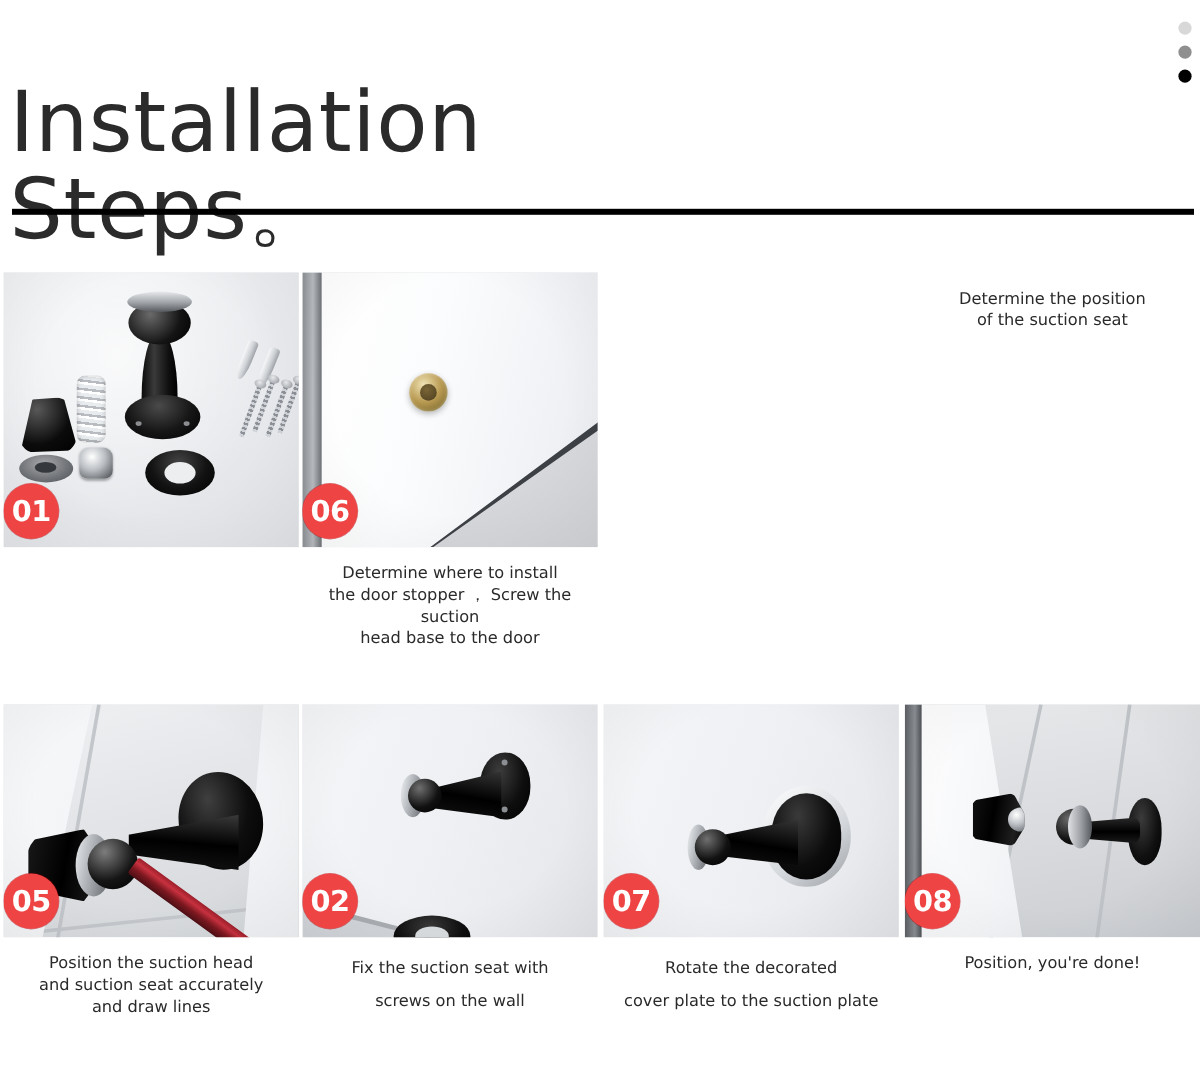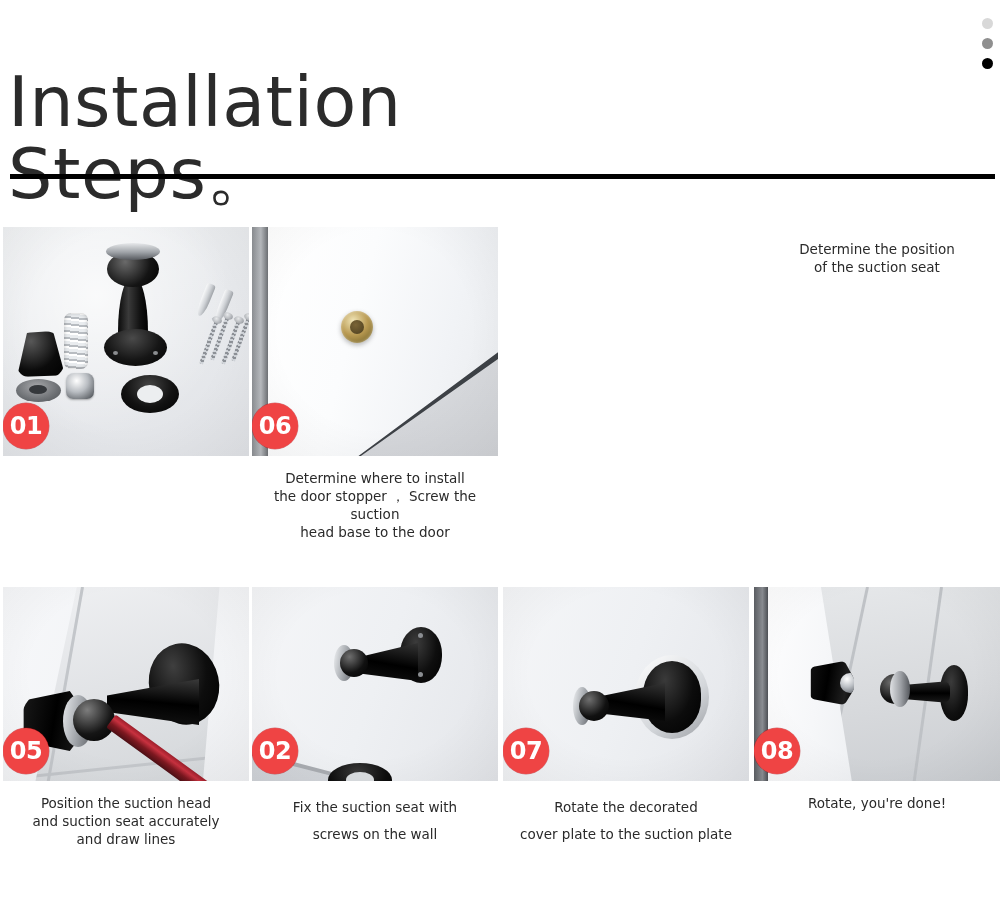--- a/index.html
+++ b/index.html
@@ -539,16 +539,16 @@
         </div>
         <div class="dsSeat" style="left:126px;top:82px;">
           <div class="plate"></div>
           <div class="neck"></div>
           <div class="ball"></div>
           <div class="collar"></div>
         </div>
         <div class="vignette"></div>
         <div class="badge">08</div>
       </div>
-      <div class="caption">Rotate, you're done!</div>
+      <div class="caption">Position, you're done!</div>
     </div>
   </div>
 </div>
 
 </body></html>

